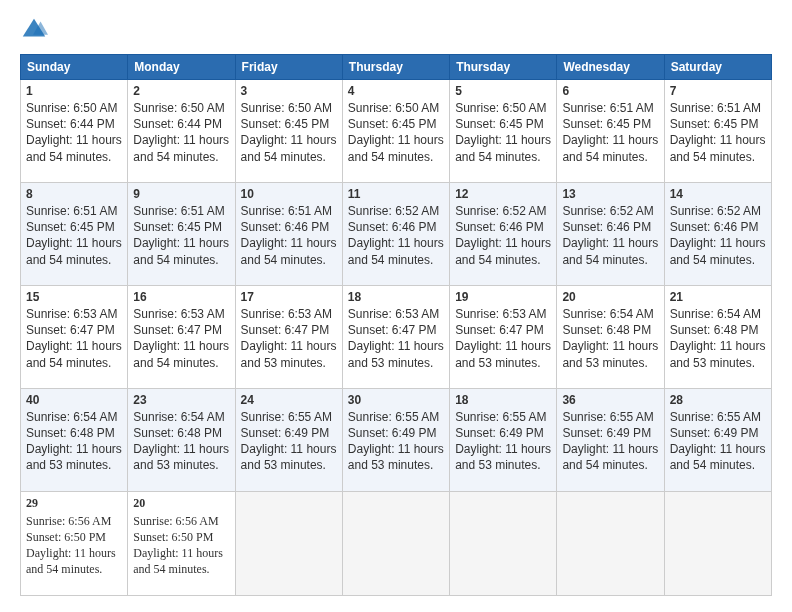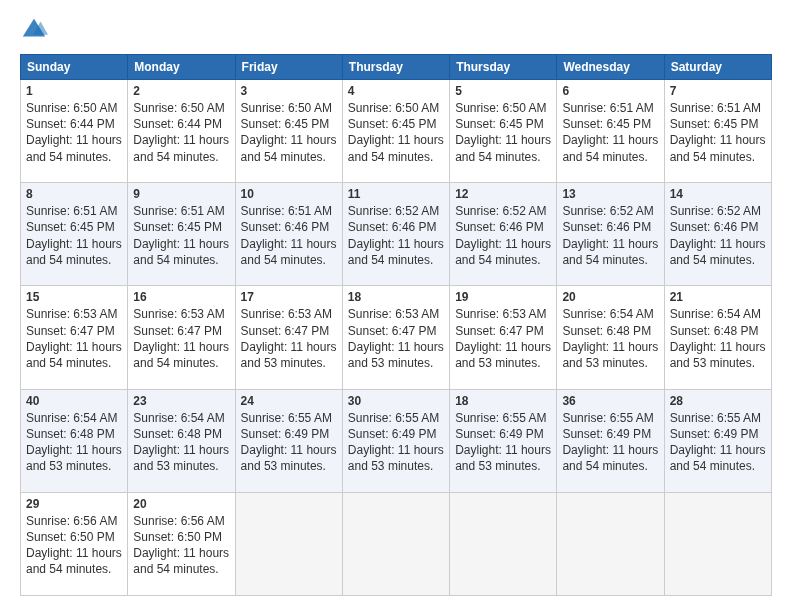--- a/index.html
+++ b/index.html
@@ -90,20 +90,21 @@
       line-height: 1.35;
     }
     .empty-cell {
       background: #f5f5f5;
     }
     .row-alt td {
       background: #f0f4fa;
     }
     .last-row td {
       background: #f5f5f5;
+      font-family: Liberation Serif, serif;
     }
     .last-row td.filled {
       background: #fff;
     }
   </style>
 </head>
 <body>
 
 <div class="page">
   <div class="header">

